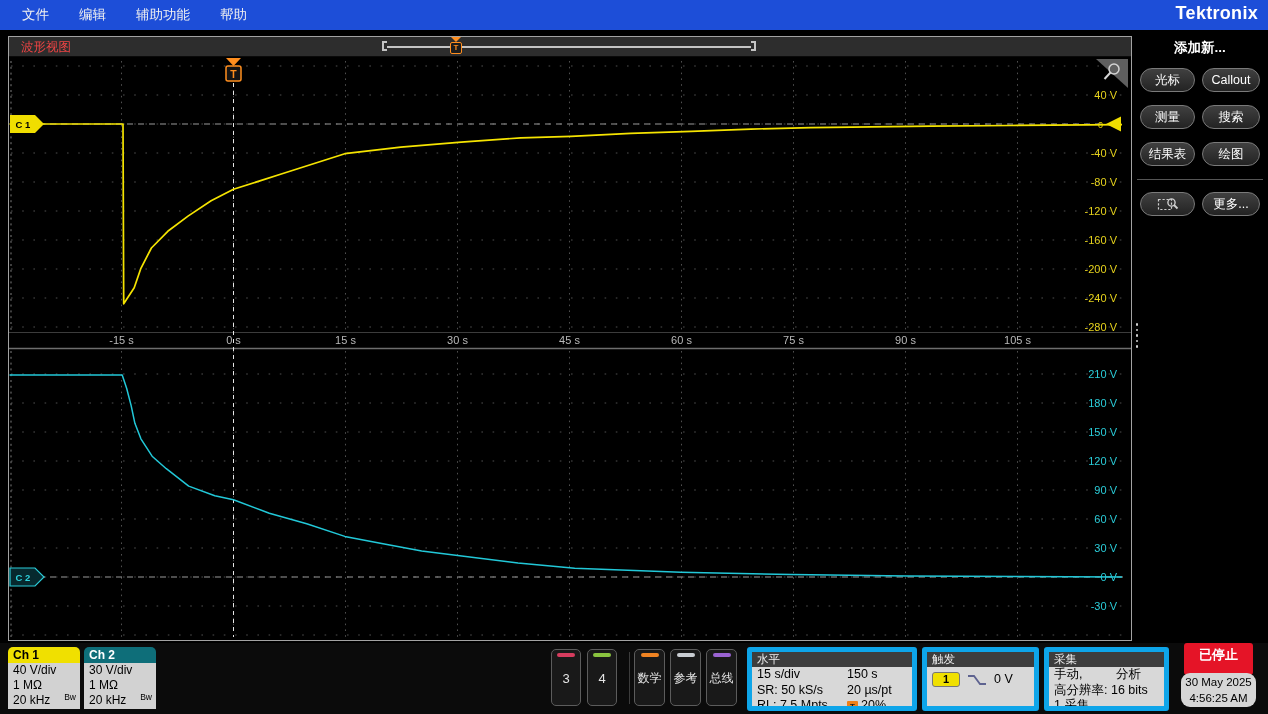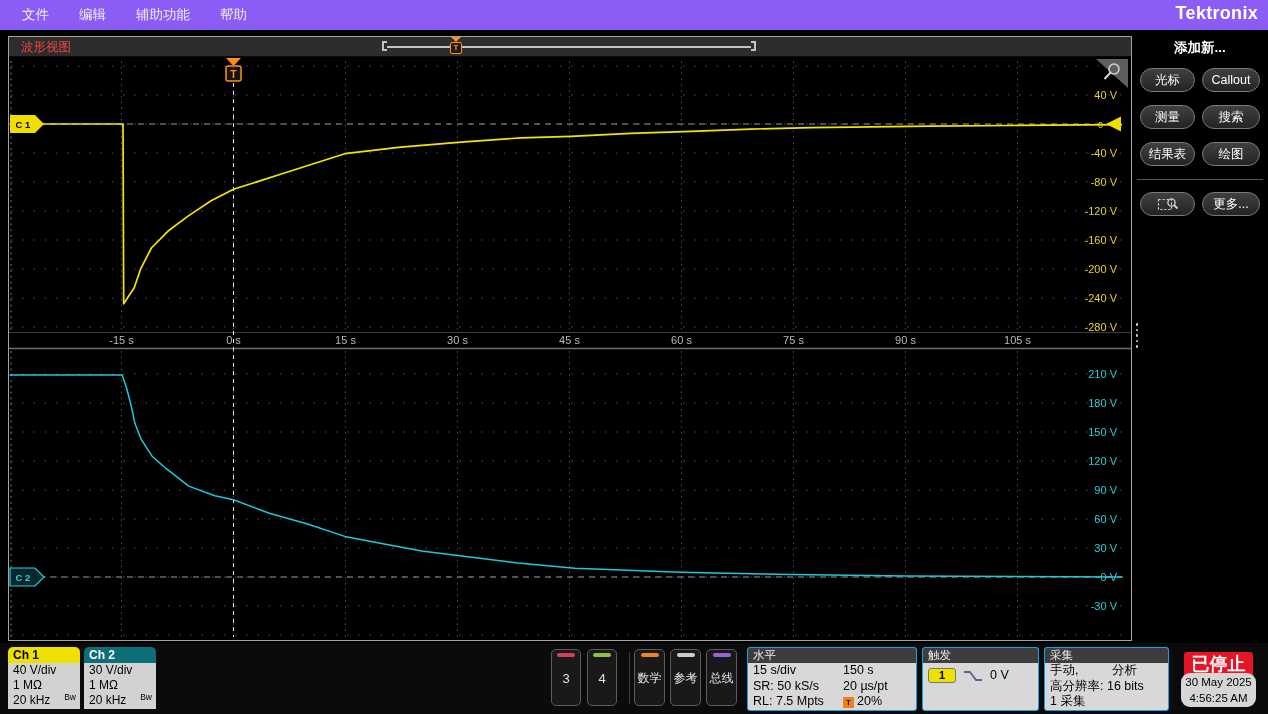--- a/index.html
+++ b/index.html
@@ -1,20 +1,20 @@
 <!DOCTYPE html>
 <html><head>
 <meta charset="utf-8">
 <style>
   html,body{margin:0;padding:0}
   body{width:1268px;height:714px;background:#000;position:relative;overflow:hidden;
        font-family:"Liberation Sans","DejaVu Sans",sans-serif;color:#fff}
 
   
-  .menubar{position:absolute;left:0;top:0;width:1268px;height:30px;background:#8b5cf6;
+  .menubar{position:absolute;left:0;top:0;width:1268px;height:30px;background:#1d4ed8;
            display:flex;align-items:center;gap:30px;padding-left:22px;box-sizing:border-box}
   .menu-item{font-size:13.5px;color:#f0f0f0;cursor:default}
   .logo{position:absolute;right:10px;top:3px;font-size:18px;font-weight:800;letter-spacing:.3px;color:#fff}
 
   
   .waveview{position:absolute;left:8px;top:36px;width:1124px;height:605px;
             border:1px solid #a3a3a3;background:#000;box-sizing:border-box}
   .wv-titlebar{position:relative;height:19px;background:#2d2d2d;border-bottom:1px solid #0a0a0a}
   .wv-title{position:absolute;left:12px;top:2px;font-size:12.5px;color:#ef4444}
   .overview-slider{position:absolute;left:373px;top:2px;width:374px;height:15px}
@@ -74,37 +74,37 @@
   .fn-btn{position:absolute;top:6px;width:30px;height:57px;background:#191919;border:1px solid #5c5c5c;
           border-radius:5px;box-sizing:border-box;cursor:pointer}
   .fn-stripe{position:absolute;top:3px;left:50%;transform:translateX(-50%);width:18px;height:3.5px;border-radius:2px}
   .fn-label{position:absolute;width:100%;text-align:center;top:50%;transform:translateY(-50%);
             font-size:13px;color:#e4e4e4}
   #btn3{left:551px} #btn4{left:587px}
   #btnMath{left:634px;width:31px} #btnRef{left:670px;width:31px} #btnBus{left:706px;width:31px}
   #btnMath .fn-label,#btnRef .fn-label,#btnBus .fn-label{font-size:12px}
   .vdiv{position:absolute;left:629px;top:9px;height:52px;width:1px;background:#3c3c3c}
 
-  .panel{position:absolute;top:4px;height:64px;border:1px solid #0ea5e9;border-radius:3px;overflow:hidden;
+  .panel{position:absolute;top:4px;height:64px;border:5px solid #0ea5e9;border-radius:3px;overflow:hidden;
          box-sizing:border-box;background:#d8d8d8}
   .panel-head{height:15px;background:#3d3d3d;color:#ececec;font-size:11.5px;line-height:15px;padding-left:5px}
   .panel-body{color:#000;font-size:12.5px;line-height:15.5px;padding:0 4px 0 5px}
   #panelH{left:747px;width:170px}
   #panelH .panel-body{display:grid;grid-template-columns:90px auto}
   .tchip{display:inline-block;width:11px;height:11px;background:#f08018;color:#1a1a1a;font-size:8px;
          font-weight:700;text-align:center;line-height:11px;border-radius:1px;margin-right:3px}
   #panelT{left:922px;width:117px}
   #panelT .panel-body{padding-top:5px;display:flex;align-items:center;gap:7px}
   .src-pill{width:26px;height:13px;background:#f0e000;border:1px solid #777;border-radius:3px;color:#000;
             font-size:11px;font-weight:700;text-align:center;line-height:13px}
   #panelA{left:1044px;width:125px}
   #panelA .acq-row1{display:grid;grid-template-columns:62px auto}
 
-  .stopped{position:absolute;left:1184px;top:9px;width:69px;height:32px;background:#e51427;border-radius:3px;
-           color:#fff;font-size:18px;font-weight:700;text-align:center;line-height:24px;cursor:pointer}
+  .stopped{position:absolute;left:1184px;top:0;width:69px;height:32px;background:#e51427;border-radius:3px;
+           color:#fff;font-size:13px;font-weight:700;text-align:center;line-height:24px;cursor:pointer}
   .datetime{position:absolute;left:1181px;top:30px;width:75px;height:34px;background:#d6d6d6;border-radius:9px;
             color:#000;font-size:11.5px;text-align:center;line-height:16px;padding-top:1px;box-sizing:border-box}
 </style>
 </head>
 <body>
 
 <div class="app">
 
   <div class="menubar">
     <div class="menu-item">文件</div>

